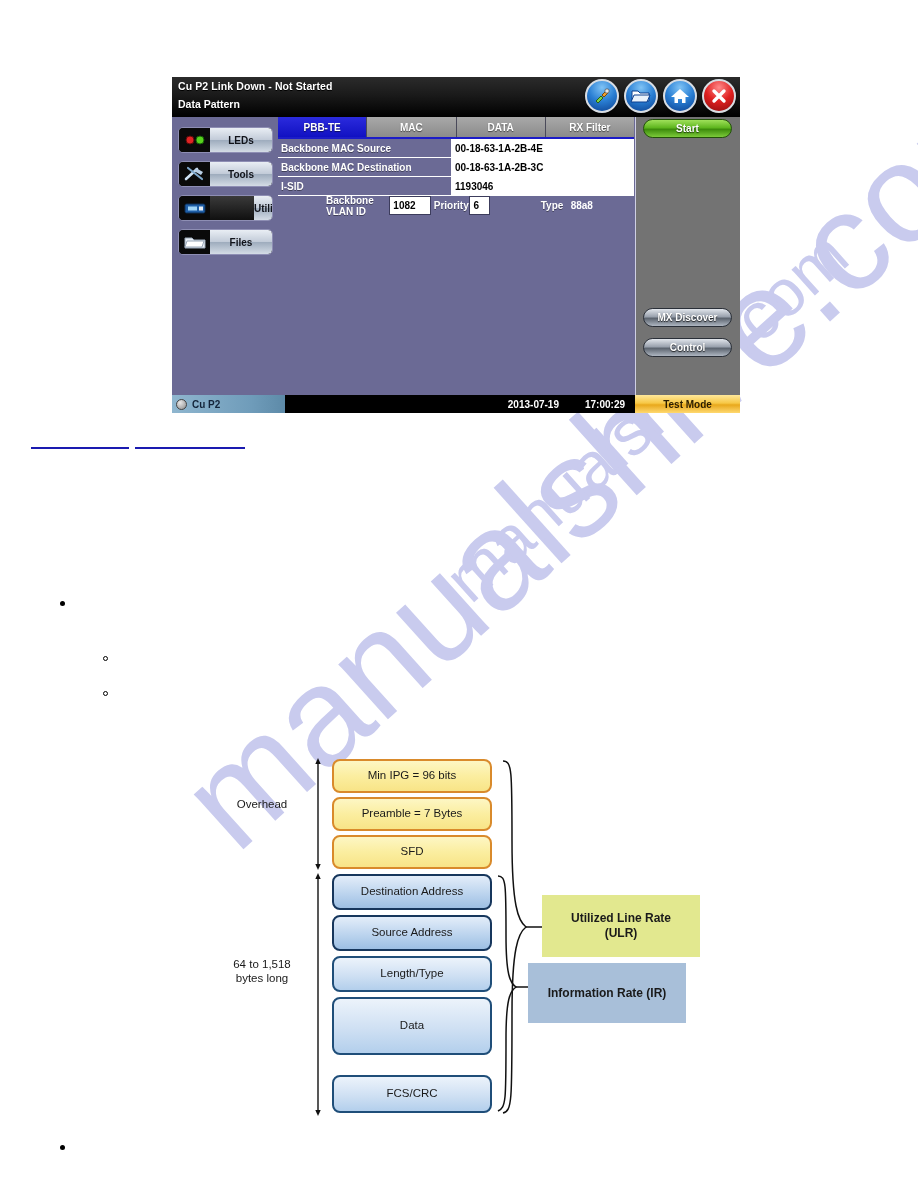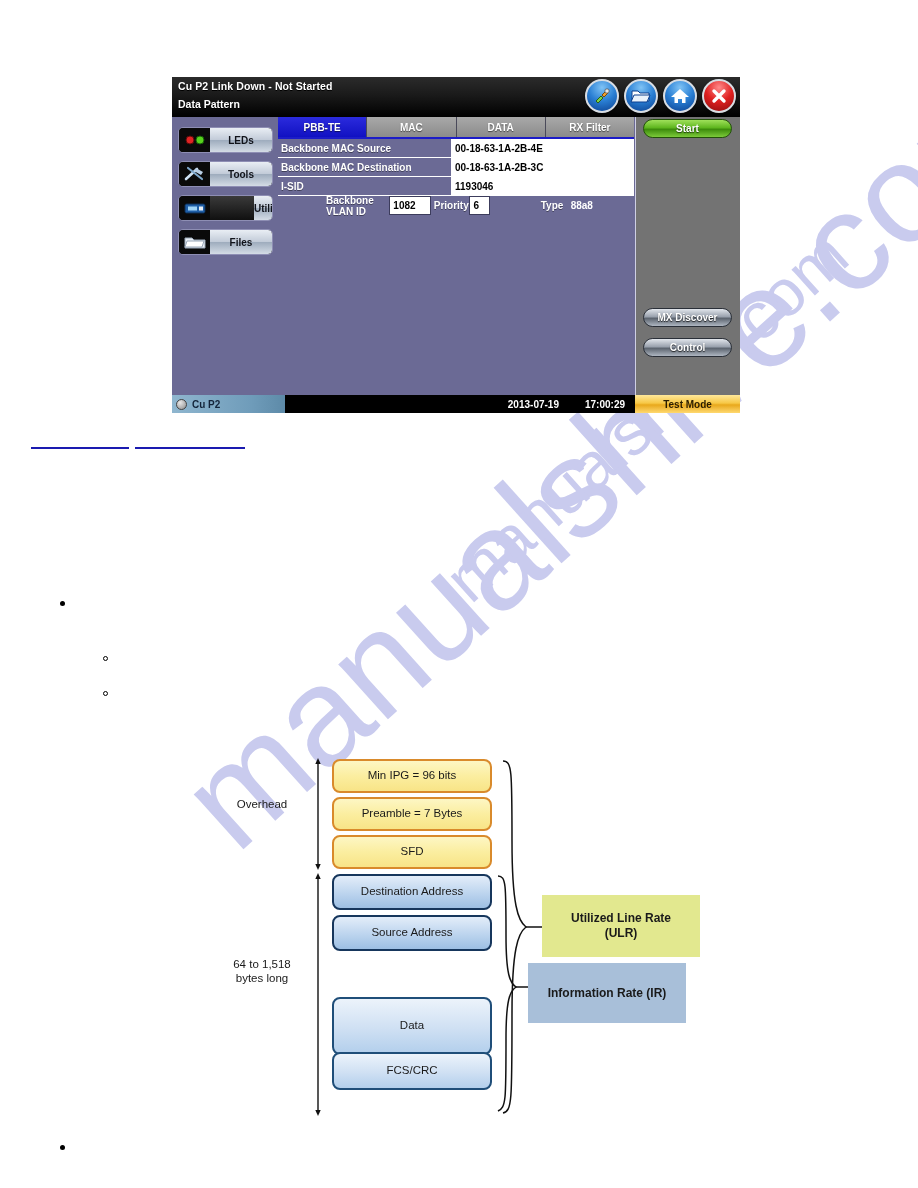--- a/index.html
+++ b/index.html
@@ -603,22 +603,23 @@
   <div class="dim-label" style="left:0px; top:212px; width:104px;">
     <div>64 to 1,518</div>
     <div>bytes long</div>
   </div>
 
   <div class="fbox yellow" style="top:14px;  height:34px;">Min IPG = 96 bits</div>
   <div class="fbox yellow" style="top:52px;  height:34px;">Preamble = 7 Bytes</div>
   <div class="fbox yellow" style="top:90px;  height:34px;">SFD</div>
   <div class="fbox blue-dark" style="top:129px; height:36px;">Destination Address</div>
   <div class="fbox blue-dark" style="top:170px; height:36px;">Source Address</div>
+  <div class="fbox blue" style="top:211px; height:36px;">Length/Type</div>
   <div class="fbox blue" style="top:252px; height:58px;">Data</div>
-  <div class="fbox blue" style="top:307px; height:38px;">FCS/CRC</div>
+  <div class="fbox blue" style="top:330px; height:38px;">FCS/CRC</div>
 
   <div class="rate-box rate-ulr" style="left:332px; top:150px; width:158px; height:62px;">
     <div>
       <div>Utilized Line Rate</div>
       <div>(ULR)</div>
     </div>
   </div>
 
   <div class="rate-box rate-ir" style="left:318px; top:218px; width:158px; height:60px;">
     <div>Information Rate (IR)</div>

